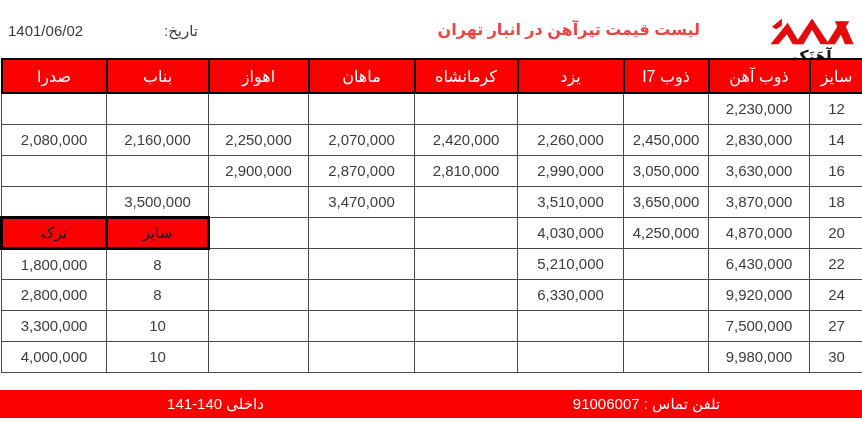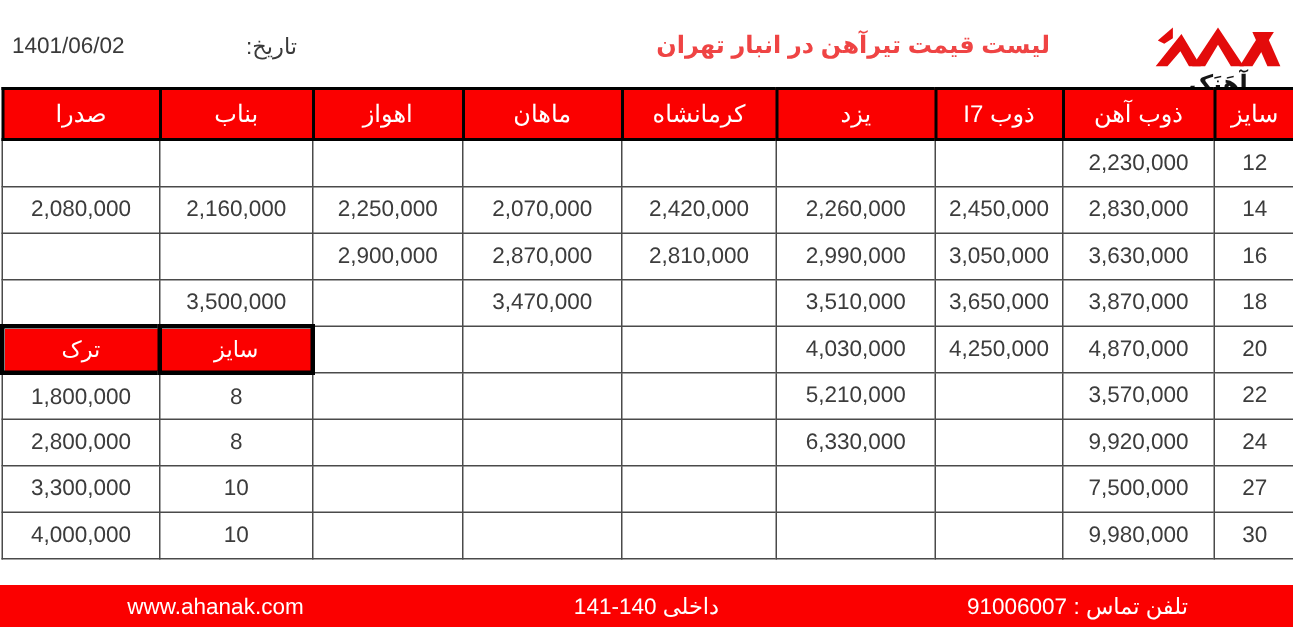--- a/index.html
+++ b/index.html
@@ -33,21 +33,21 @@
   table.price th {
     background: var(--accent); color: #fff; border: 2px solid #000;
     height: 34px; font-size: 16px; font-weight: 400; padding: 0;
   }
   table.price td {
     border: 1px solid #4a4a4a; height: 31px; padding: 0 2px;
     text-align: center; vertical-align: middle;
     font-size: 15px; color: #3c3c3c; overflow: hidden; white-space: nowrap;
   }
   table.price td.subhdr {
-    background: var(--accent); color: #ffffff; border: 3px solid #000;
+    background: var(--accent); color: #0f172a; border: 3px solid #000;
     font-size: 15px;
   }
 
   
   .footer {
     position: absolute; top: 390px; left: 0; width: 862px; height: 28px;
     background: var(--accent); color: #fff; display: flex; align-items: center;
     font-size: 15px;
   }
   .footer .sec { flex: 1; text-align: center; }
@@ -155,21 +155,21 @@
           <td>4,250,000</td>
           <td>4,030,000</td>
           <td></td>
           <td></td>
           <td></td>
           <td class="subhdr">سایز</td>
           <td class="subhdr">ترک</td>
         </tr>
         <tr>
           <td>22</td>
-          <td>3,570,000</td>
+          <td>6,430,000</td>
           <td></td>
           <td>5,210,000</td>
           <td></td>
           <td></td>
           <td></td>
           <td>8</td>
           <td>1,800,000</td>
         </tr>
         <tr>
           <td>24</td>
@@ -201,18 +201,17 @@
           <td></td>
           <td></td>
           <td></td>
           <td>10</td>
           <td>4,000,000</td>
         </tr>
       </tbody>
   </table>
 
   <div class="footer">
-    <div class="sec">www.ahanak.com</div>
     <div class="sec" dir="rtl">داخلی 140-141</div>
     <div class="sec" dir="rtl">تلفن تماس : 91006007</div>
   </div>
 
 </div>
 
 </body></html>

